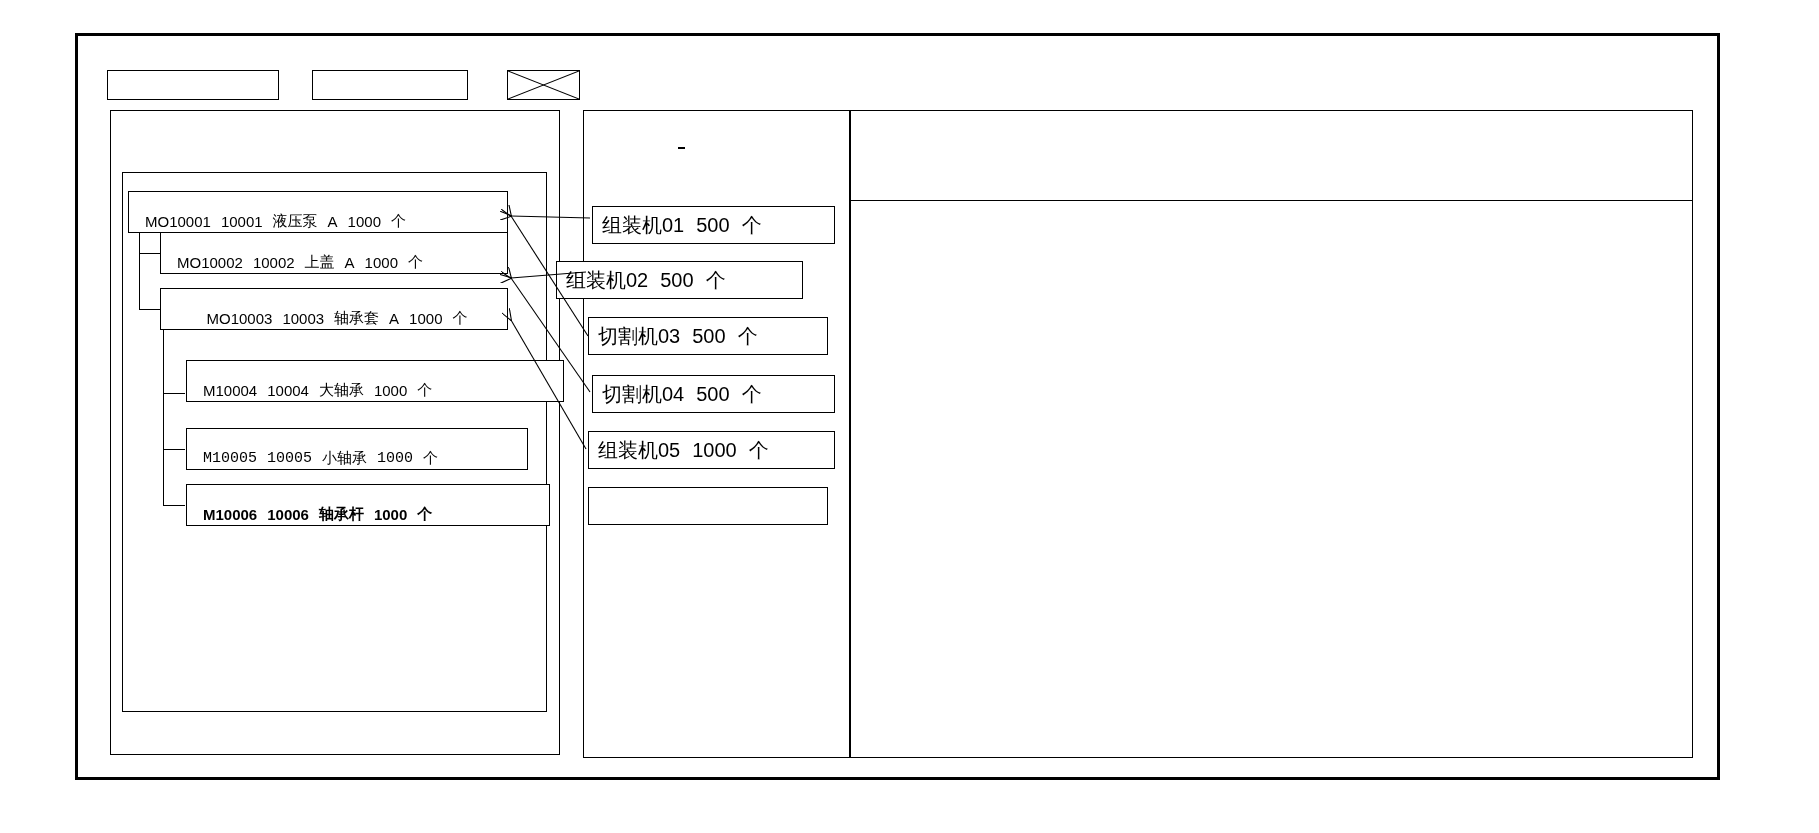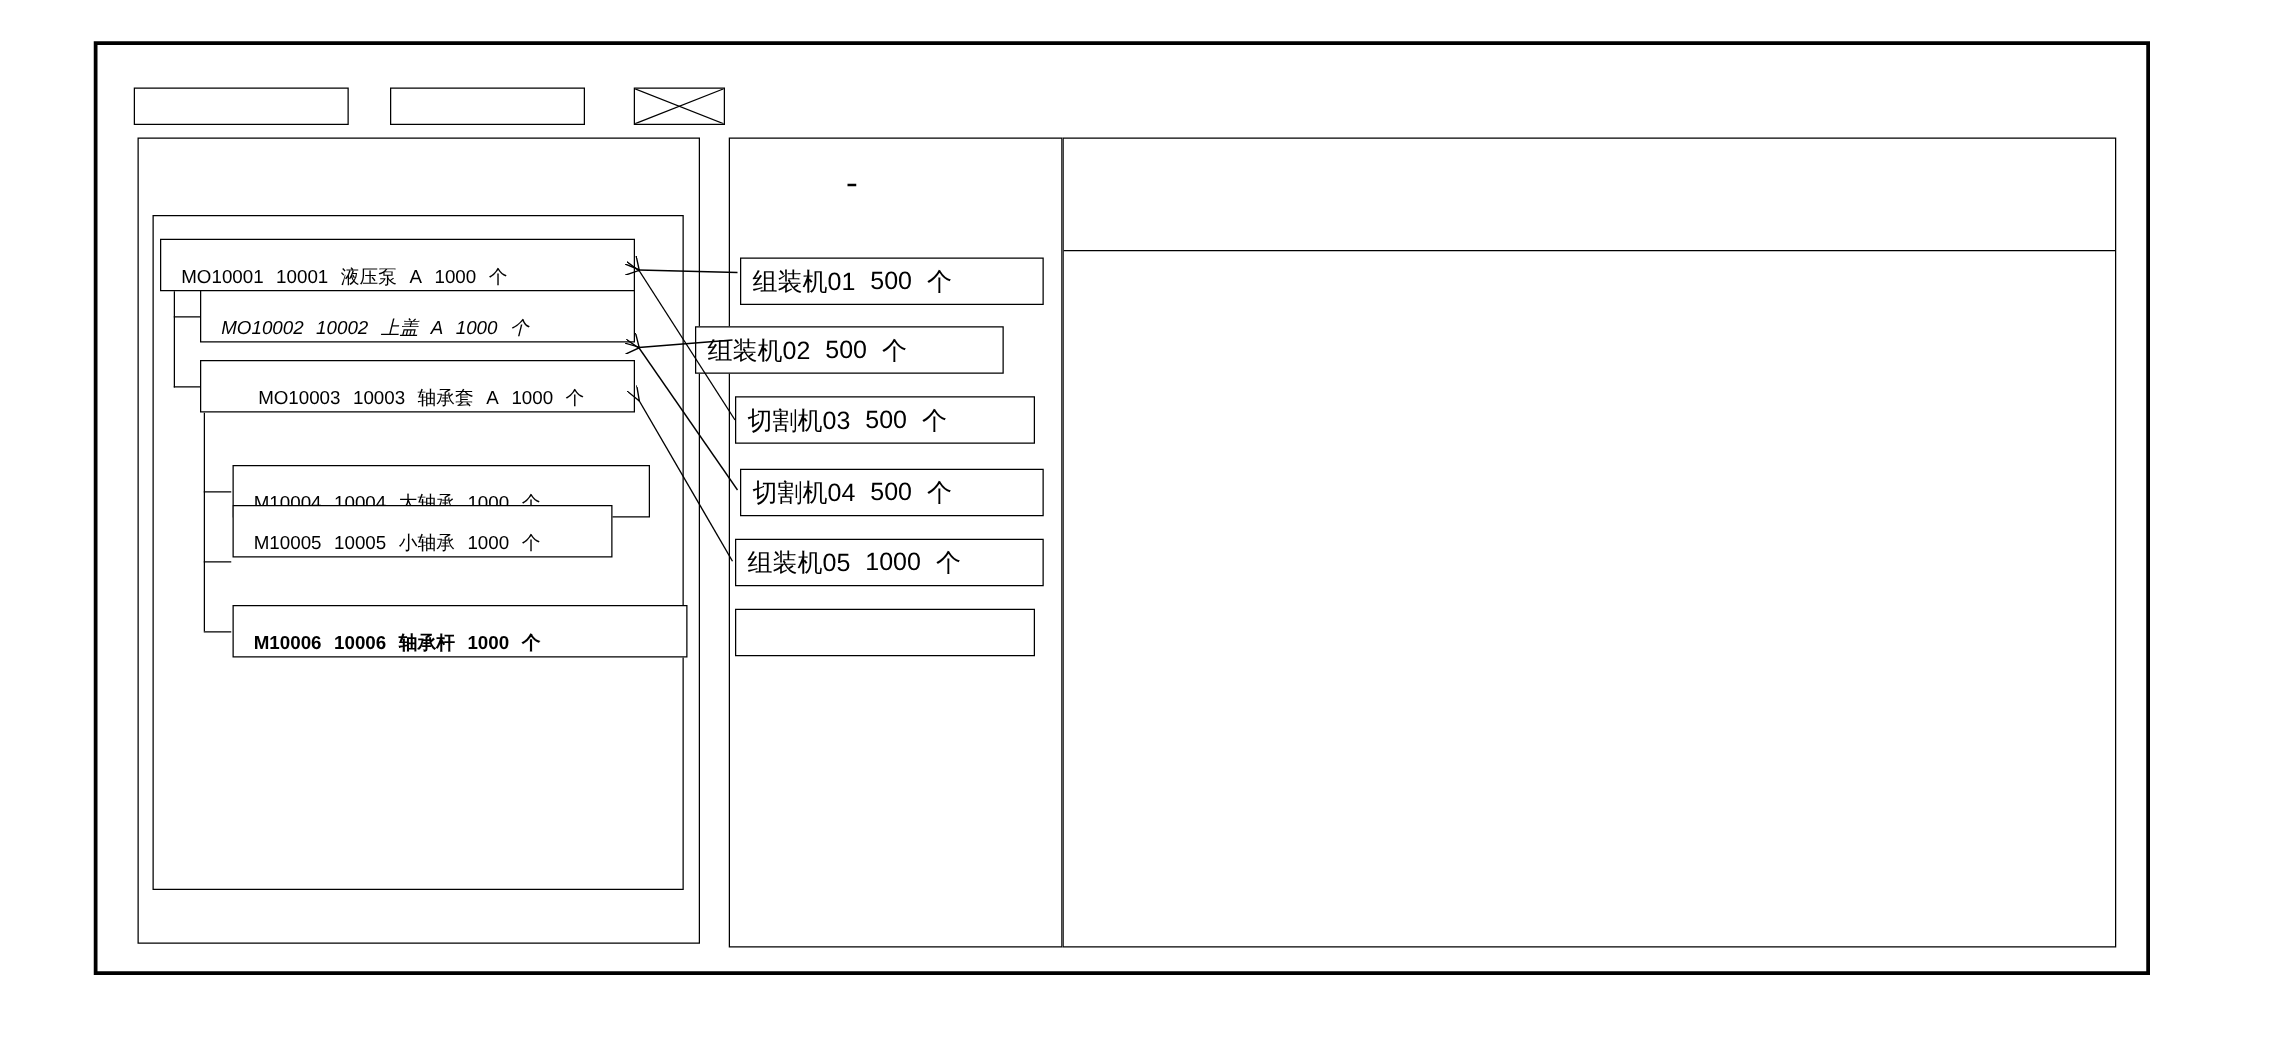--- a/index.html
+++ b/index.html
@@ -131,47 +131,47 @@
 
   <div class="node" style="left:128px;top:191px;width:380px;">
     <span class="cell">MO10001</span>
     <span class="cell">10001</span>
     <span class="cell">液压泵</span>
     <span class="cell">A</span>
     <span class="cell">1000</span>
     <span class="cell">个</span>
   </div>
 
-  <div class="node" style="left:160px;top:232px;width:348px;font-style:italic;">
+  <div class="node" style="left:160px;top:232px;width:348px;">
     <span class="cell">MO10002</span>
     <span class="cell">10002</span>
     <span class="cell">上盖</span>
     <span class="cell">A</span>
     <span class="cell">1000</span>
     <span class="cell">个</span>
   </div>
 
   <div class="node" style="left:160px;top:288px;width:348px;justify-content:center;">
     <span class="cell">MO10003</span>
     <span class="cell">10003</span>
     <span class="cell">轴承套</span>
     <span class="cell">A</span>
     <span class="cell">1000</span>
     <span class="cell">个</span>
   </div>
 
-  <div class="node" style="left:186px;top:372px;width:334px;text-align:center;">
+  <div class="node" style="left:186px;top:360px;width:378px;text-align:center;">
     <span class="cell">M10004</span>
     <span class="cell">10004</span>
     <span class="cell">大轴承</span>
     <span class="cell">1000</span>
     <span class="cell">个</span>
   </div>
 
-  <div class="node" style="left:186px;top:404px;width:304px;">
+  <div class="node" style="left:186px;top:428px;width:342px;font-family:Liberation Mono, monospace;">
     <span class="cell">M10005</span>
     <span class="cell">10005</span>
     <span class="cell">小轴承</span>
     <span class="cell">1000</span>
     <span class="cell">个</span>
   </div>
 
   <div class="node" style="left:186px;top:484px;width:364px;font-weight:bold;">
     <span class="cell">M10006</span>
     <span class="cell">10006</span>

